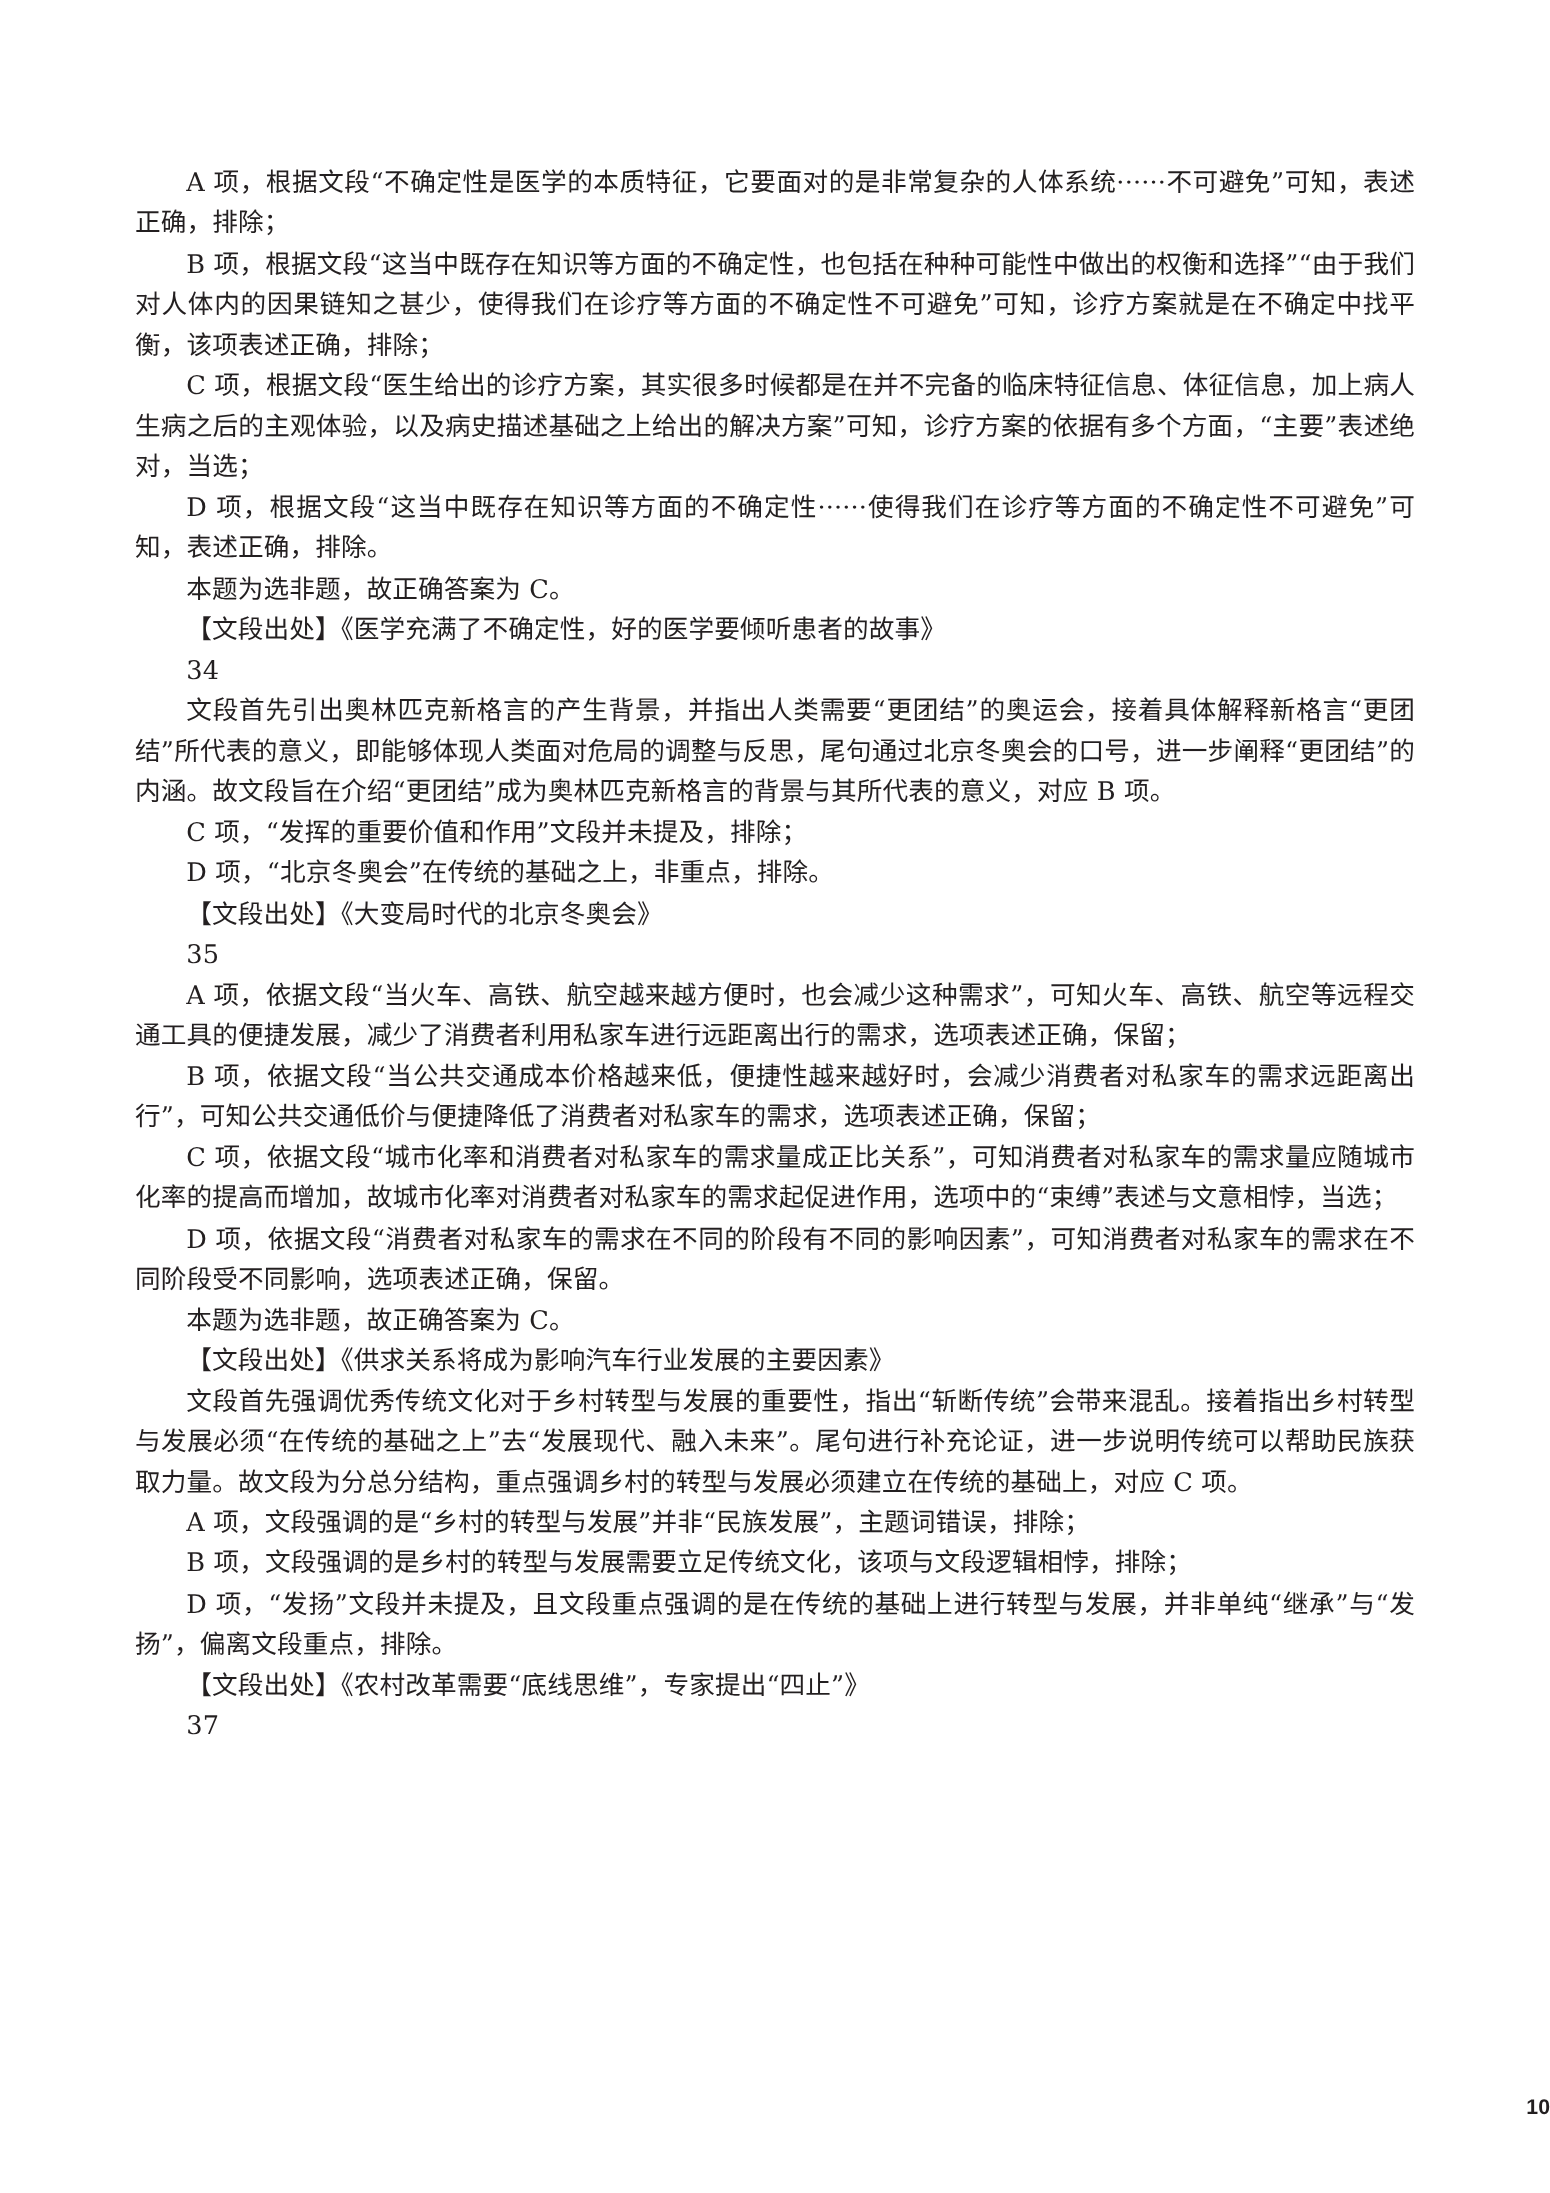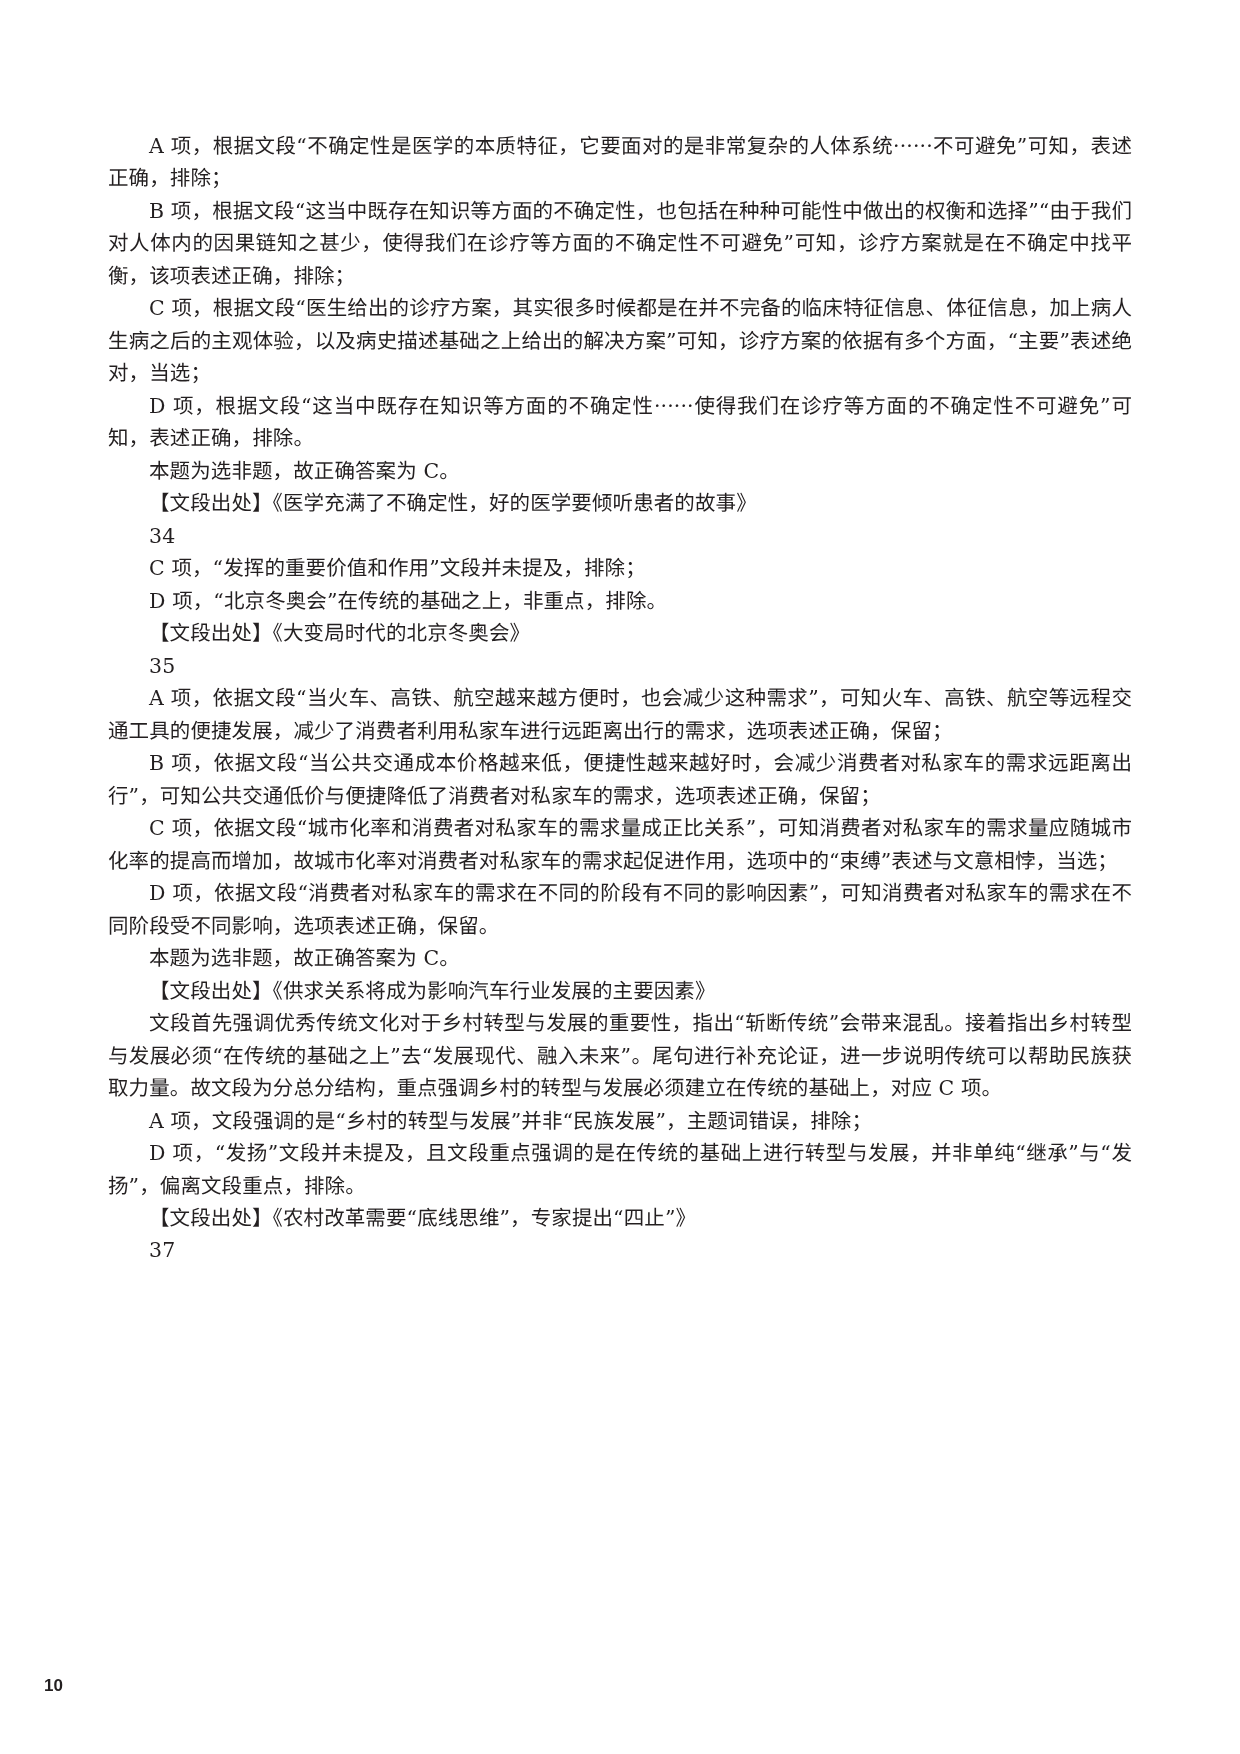--- a/index.html
+++ b/index.html
@@ -42,50 +42,52 @@
     text-indent: 2em;
   }
   .src {
     text-indent: 2em;
   }
   .footer {
     position: absolute;
     left: 0;
     right: 0;
     bottom: 58px;
-    text-align: left;
+    text-align: right;
     font-size: 17px;
     font-family: "Liberation Sans", sans-serif;
     font-weight: bold;
     color: #231f20;
     margin-left: 44px;
   }
 </style>
 </head>
 <body>
 
 <div class="page">
   <div class="doc-body">
     <p class="para">A 项，根据文段“不确定性是医学的本质特征，它要面对的是非常复杂的人体系统······不可避免”可知，表述正确，排除；</p>
     <p class="para">B 项，根据文段“这当中既存在知识等方面的不确定性，也包括在种种可能性中做出的权衡和选择”“由于我们对人体内的因果链知之甚少，使得我们在诊疗等方面的不确定性不可避免”可知，诊疗方案就是在不确定中找平衡，该项表述正确，排除；</p>
     <p class="para">C 项，根据文段“医生给出的诊疗方案，其实很多时候都是在并不完备的临床特征信息、体征信息，加上病人生病之后的主观体验，以及病史描述基础之上给出的解决方案”可知，诊疗方案的依据有多个方面，“主要”表述绝对，当选；</p>
     <p class="para">D 项，根据文段“这当中既存在知识等方面的不确定性······使得我们在诊疗等方面的不确定性不可避免”可知，表述正确，排除。</p>
     <p class="para">本题为选非题，故正确答案为 C。</p>
     <p class="src">【文段出处】《医学充满了不确定性，好的医学要倾听患者的故事》</p>
     <p class="qnum">34</p>
+    <p class="para">文段首先引出奥林匹克新格言的产生背景，并指出人类需要“更团结”的奥运会，接着具体解释新格言“更团结”所代表的意义，即能够体现人类面对危局的调整与反思，尾句通过北京冬奥会的口号，进一步阐释“更团结”的内涵。故文段旨在介绍“更团结”成为奥林匹克新格言的背景与其所代表的意义，对应 B 项。</p>
     <p class="para">C 项，“发挥的重要价值和作用”文段并未提及，排除；</p>
     <p class="para">D 项，“北京冬奥会”在传统的基础之上，非重点，排除。</p>
     <p class="src">【文段出处】《大变局时代的北京冬奥会》</p>
     <p class="qnum">35</p>
     <p class="para">A 项，依据文段“当火车、高铁、航空越来越方便时，也会减少这种需求”，可知火车、高铁、航空等远程交通工具的便捷发展，减少了消费者利用私家车进行远距离出行的需求，选项表述正确，保留；</p>
     <p class="para">B 项，依据文段“当公共交通成本价格越来低，便捷性越来越好时，会减少消费者对私家车的需求远距离出行”，可知公共交通低价与便捷降低了消费者对私家车的需求，选项表述正确，保留；</p>
     <p class="para">C 项，依据文段“城市化率和消费者对私家车的需求量成正比关系”，可知消费者对私家车的需求量应随城市化率的提高而增加，故城市化率对消费者对私家车的需求起促进作用，选项中的“束缚”表述与文意相悖，当选；</p>
     <p class="para">D 项，依据文段“消费者对私家车的需求在不同的阶段有不同的影响因素”，可知消费者对私家车的需求在不同阶段受不同影响，选项表述正确，保留。</p>
     <p class="para">本题为选非题，故正确答案为 C。</p>
     <p class="src">【文段出处】《供求关系将成为影响汽车行业发展的主要因素》</p>
     <p class="para">文段首先强调优秀传统文化对于乡村转型与发展的重要性，指出“斩断传统”会带来混乱。接着指出乡村转型与发展必须“在传统的基础之上”去“发展现代、融入未来”。尾句进行补充论证，进一步说明传统可以帮助民族获取力量。故文段为分总分结构，重点强调乡村的转型与发展必须建立在传统的基础上，对应 C 项。</p>
     <p class="para">A 项，文段强调的是“乡村的转型与发展”并非“民族发展”，主题词错误，排除；</p>
+    <p class="para">B 项，文段强调的是乡村的转型与发展需要立足传统文化，该项与文段逻辑相悖，排除；</p>
     <p class="para">D 项，“发扬”文段并未提及，且文段重点强调的是在传统的基础上进行转型与发展，并非单纯“继承”与“发扬”，偏离文段重点，排除。</p>
     <p class="src">【文段出处】《农村改革需要“底线思维”，专家提出“四止”》</p>
     <p class="qnum">37</p>
   </div>
   <div class="footer">10</div>
 </div>
 
 </body></html>

